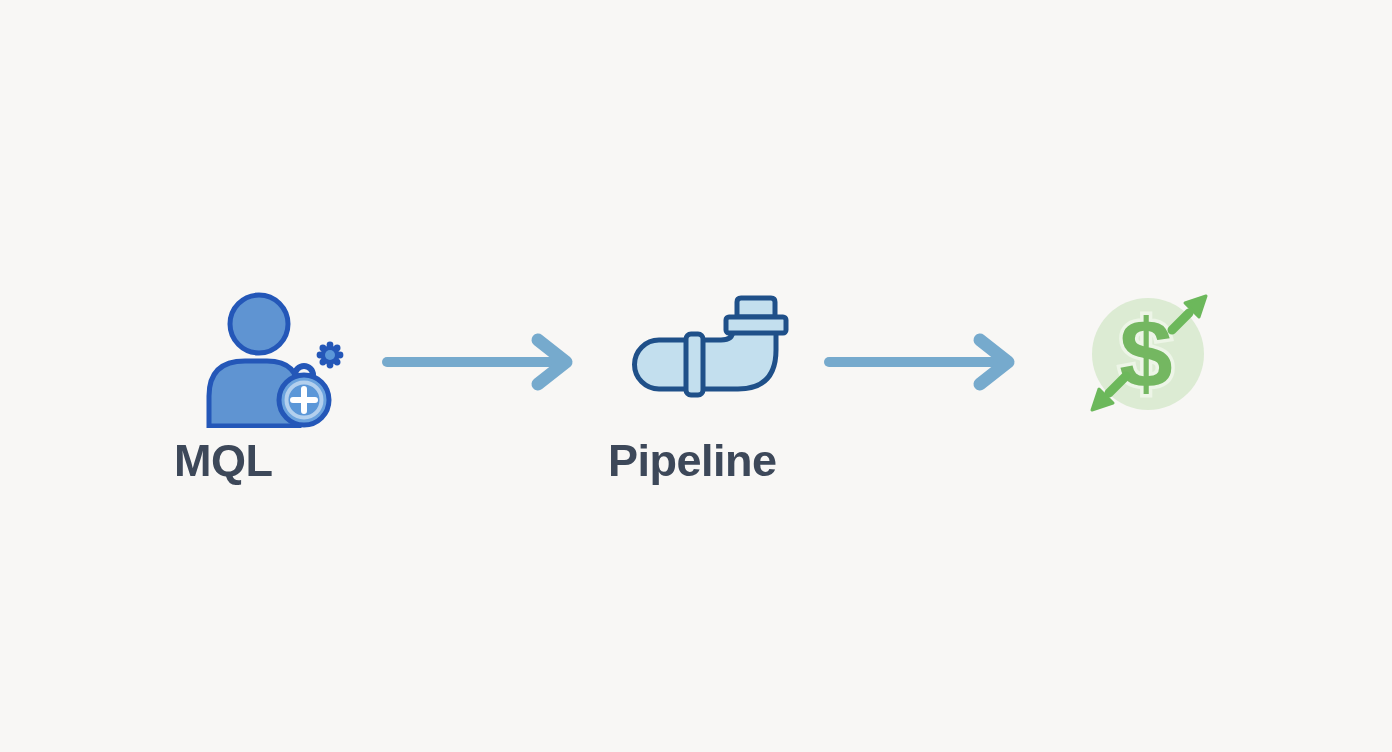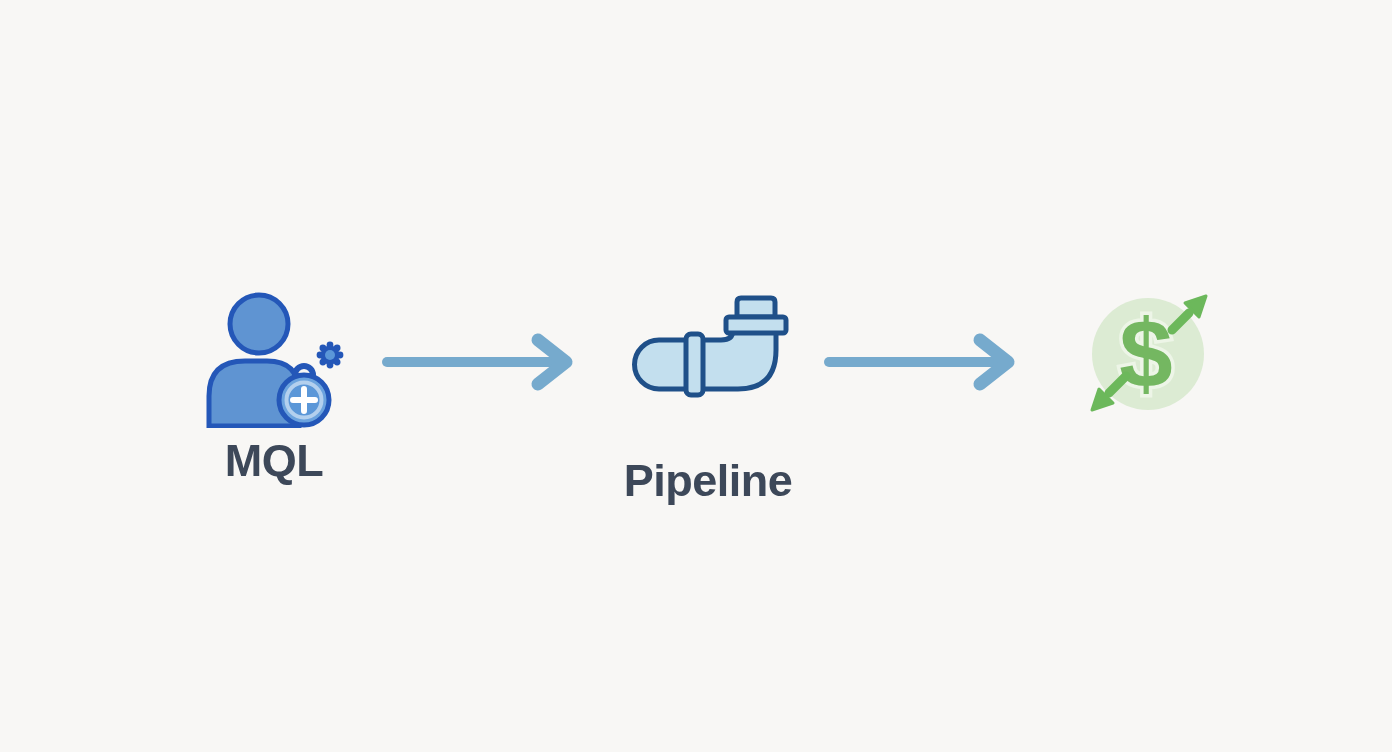--- a/index.html
+++ b/index.html
@@ -24,29 +24,29 @@
     width: 1392px;
     height: 752px;
     background: var(--bg);
     overflow: hidden;
   }
   .abs { position: absolute; }
   .stage-label {
     position: absolute;
     top: 438px;
     width: 200px;
-    text-align: center;
+    text-align: left;
     font-size: 45px;
     font-weight: 700;
     letter-spacing: -0.5px;
     color: var(--label-text);
     line-height: 1.0;
   }
   .label-mql      { left: 174px; }
-  .label-pipeline { left: 608px; margin-top: 20px; }
+  .label-pipeline { left: 608px; }
   .label-revenue  { left: 1049px; }
 
   .icon-person  { left: 197px;  top: 283px; }
   .icon-pipe    { left: 622px;  top: 288px; }
   .icon-revenue { left: 1082px; top: 286px; }
   .arrow-1      { left: 380px;  top: 327px; }
   .arrow-2      { left: 822px;  top: 327px; }
 
   
   .p-fill   { fill: var(--person-fill); stroke: var(--person-stroke); stroke-width: 5; }

